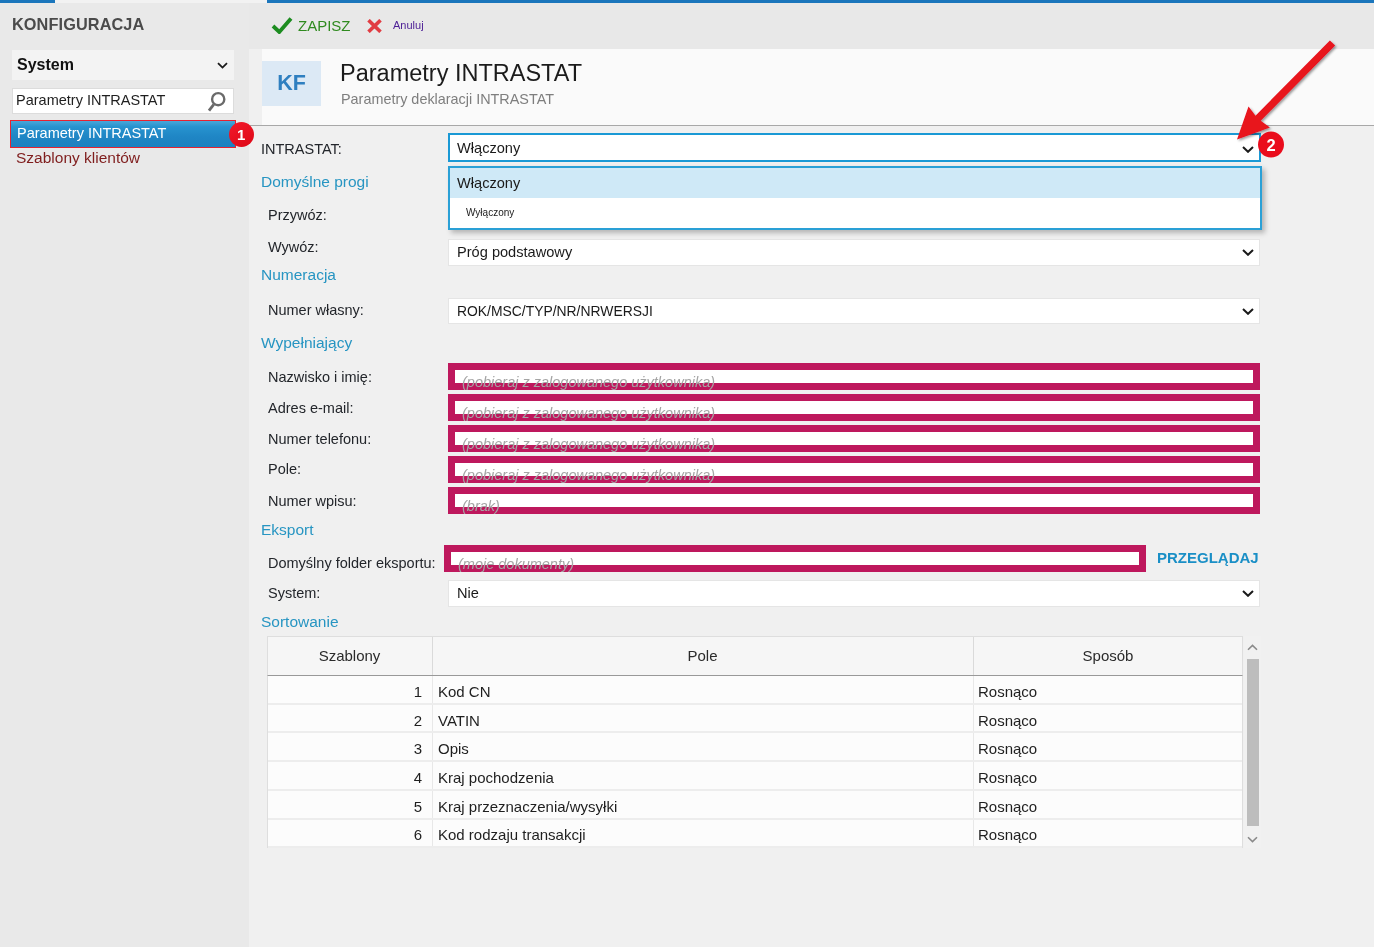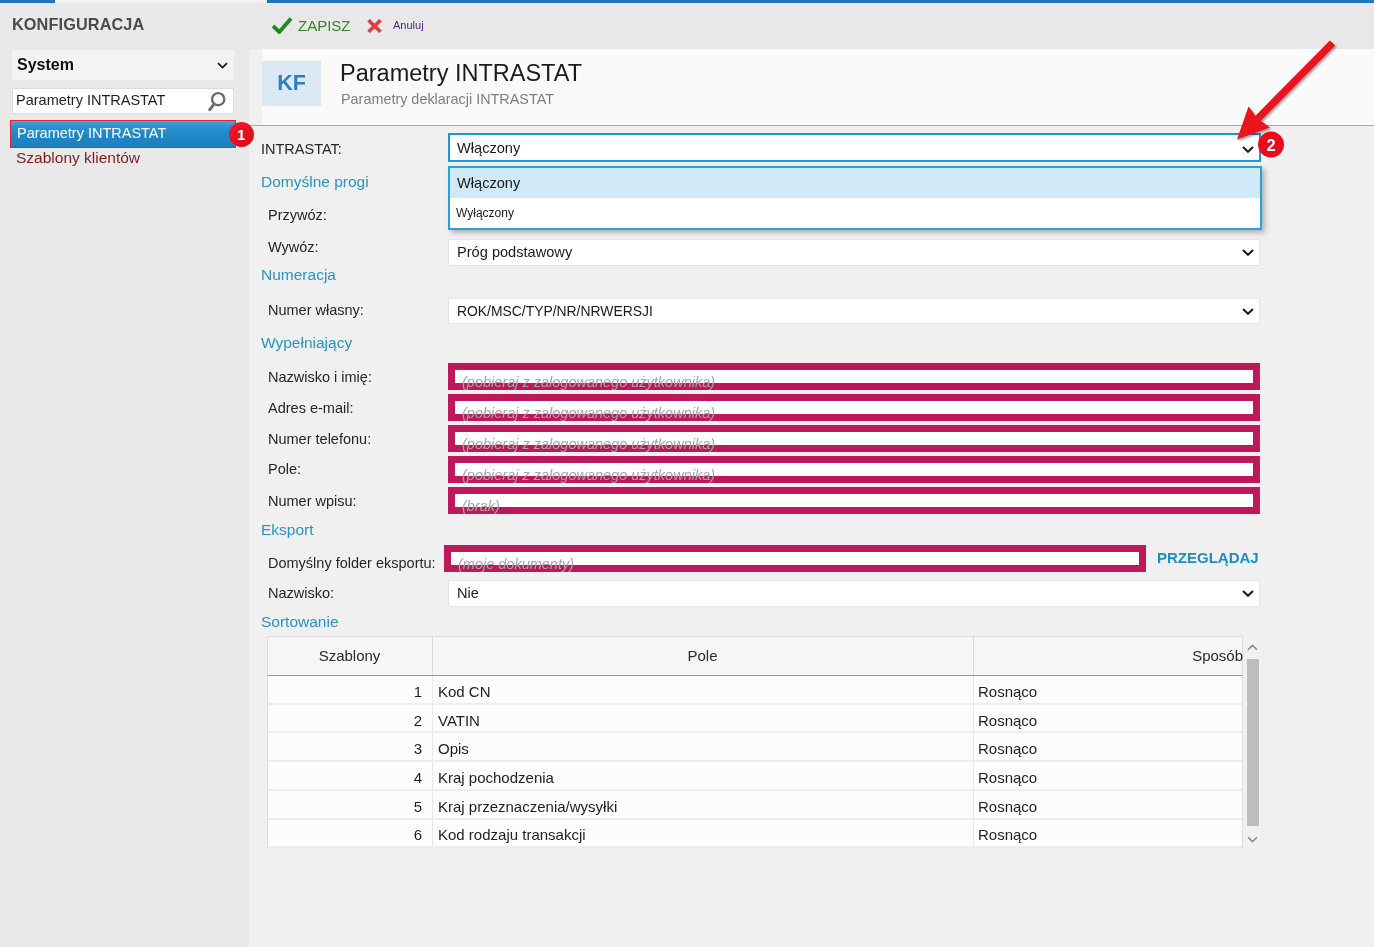--- a/index.html
+++ b/index.html
@@ -64,21 +64,21 @@
 <div class="sec" style="left:261px;top:265.0px">Numeracja</div>
 <div class="lbl" style="left:268px;top:300.0px">Numer własny:</div>
 <div class="sec" style="left:261px;top:333.0px">Wypełniający</div>
 <div class="lbl" style="left:268px;top:367.0px">Nazwisko i imię:</div>
 <div class="lbl" style="left:268px;top:397.5px">Adres e-mail:</div>
 <div class="lbl" style="left:268px;top:428.5px">Numer telefonu:</div>
 <div class="lbl" style="left:268px;top:459.0px">Pole:</div>
 <div class="lbl" style="left:268px;top:491.0px">Numer wpisu:</div>
 <div class="sec" style="left:261px;top:520.0px">Eksport</div>
 <div class="lbl" style="left:268px;top:553.0px">Domyślny folder eksportu:</div>
-<div class="lbl" style="left:268px;top:583.0px">Nazwisko:</div>
+<div class="lbl" style="left:268px;top:583.0px">System:</div>
 <div class="sec" style="left:261px;top:612.0px">Sortowanie</div>
 
 <div class="sel" style="left:448px;top:238.5px;width:812px;height:27px">
     <div class="seltxt">Próg podstawowy</div>
   </div>
 <svg class="chev" style="left:1242px;top:248.5px" viewBox="0 0 12 7">
     <path d="M1 1 L6 5.8 L11 1" fill="none" stroke="#1a1a1a" stroke-width="2"></path>
   </svg>
 
 <div class="sel" style="left:448px;top:298px;width:812px;height:26px">
@@ -114,21 +114,21 @@
   </div>
 <svg class="chev" style="left:1242px;top:589.5px" viewBox="0 0 12 7">
     <path d="M1 1 L6 5.8 L11 1" fill="none" stroke="#1a1a1a" stroke-width="2"></path>
   </svg>
 
 <div class="abs" style="left:267px;top:636px;width:976px;height:39.5px;background:#f6f6f6;border:1px solid #dedede;border-bottom:1.5px solid #999999"></div>
 <div class="abs" style="left:432px;top:637px;width:1px;height:38px;background:#dadada"></div>
 <div class="abs" style="left:973px;top:637px;width:1px;height:38px;background:#dadada"></div>
 <div class="abs" style="left:267px;top:645.5px;width:165px;text-align:center;font-size:15px;line-height:20px;color:#2b2b2b">Szablony</div>
 <div class="abs" style="left:432px;top:645.5px;width:541px;text-align:center;font-size:15px;line-height:20px;color:#2b2b2b">Pole</div>
-<div class="abs" style="left:973px;top:645.5px;width:270px;text-align:right;font-size:15px;line-height:20px;color:#2b2b2b">Sposób</div>
+<div class="abs" style="left:973px;top:645.5px;width:270px;text-align:center;font-size:15px;line-height:20px;color:#2b2b2b">Sposób</div>
 <div class="abs" style="left:267px;top:675.5px;width:976px;height:172.5px;background:#fcfcfc;border-left:1px solid #dedede;border-right:1px solid #dedede"></div>
 <div class="abs" style="left:432px;top:675.5px;width:1px;height:172.5px;background:#e8e8e8"></div>
 <div class="abs" style="left:973px;top:675.5px;width:1px;height:172.5px;background:#e8e8e8"></div>
 <div id="rows">
 <div class="abs" style="left:268px;top:702.7px;width:974px;height:2px;background:#ededed"></div>
 <div class="abs" style="left:267px;top:681.9px;width:155px;text-align:right;font-size:15px;line-height:20px;color:#1f1f1f">1</div>
 <div class="abs" style="left:438px;top:681.9px;font-size:15px;line-height:20px;color:#1f1f1f">Kod CN</div>
 <div class="abs" style="left:978px;top:681.9px;font-size:15px;line-height:20px;color:#1f1f1f">Rosnąco</div>
 <div class="abs" style="left:268px;top:731.4px;width:974px;height:2px;background:#ededed"></div>
 <div class="abs" style="left:267px;top:710.6px;width:155px;text-align:right;font-size:15px;line-height:20px;color:#1f1f1f">2</div>
@@ -161,21 +161,21 @@
     <path d="M1 1.2 L5.5 5.6 L10 1.2" fill="none" stroke="#8a8a8a" stroke-width="1.6"></path>
   </svg>
 
 <div class="abs" style="left:448px;top:133px;width:813px;height:29px;background:#fff;border:2px solid #1a99d5;z-index:20"></div>
 <div class="abs" style="left:457px;top:136px;font-size:14.6px;line-height:24px;color:#1a1a1a;z-index:21">Włączony</div>
 <svg class="chev" style="left:1242px;top:146px;z-index:21" viewBox="0 0 12 7">
     <path d="M1 1 L6 5.8 L11 1" fill="none" stroke="#1a1a1a" stroke-width="2"></path>
   </svg>
 <div class="abs" style="left:448px;top:165.5px;width:814px;height:64px;background:#fff;border:2px solid #2aa0d6;box-shadow:3px 3px 5px rgba(0,0,0,0.25);z-index:22">
   <div style="height:30px;background:#cfe9f7;font-size:14.6px;line-height:30px;padding-left:7px;color:#1a1a1a">Włączony</div>
-  <div style="height:30px;background:#fff;font-size:12px;line-height:30px;padding-left:6px;color:#1a1a1a">Wyłączony</div>
+  <div style="height:30px;background:#fff;font-size:10px;line-height:30px;padding-left:16px;color:#1a1a1a">Wyłączony</div>
 </div>
 
 <svg class="abs" style="left:0;top:0;z-index:90;pointer-events:none" width="1374" height="947" viewBox="0 0 1374 947">
   <circle cx="1271" cy="144.6" r="13" fill="#ea0c1c"></circle>
   <text x="1271" y="150.5" text-anchor="middle" font-family="Liberation Sans,sans-serif" font-size="16.5" font-weight="bold" fill="#fff">2</text>
   <defs>
       <filter id="as" x="-20%" y="-20%" width="150%" height="150%">
         <feDropShadow dx="1.5" dy="1.5" stdDeviation="1.2" flood-color="#000" flood-opacity="0.4"></feDropShadow>
       </filter>
     </defs>

